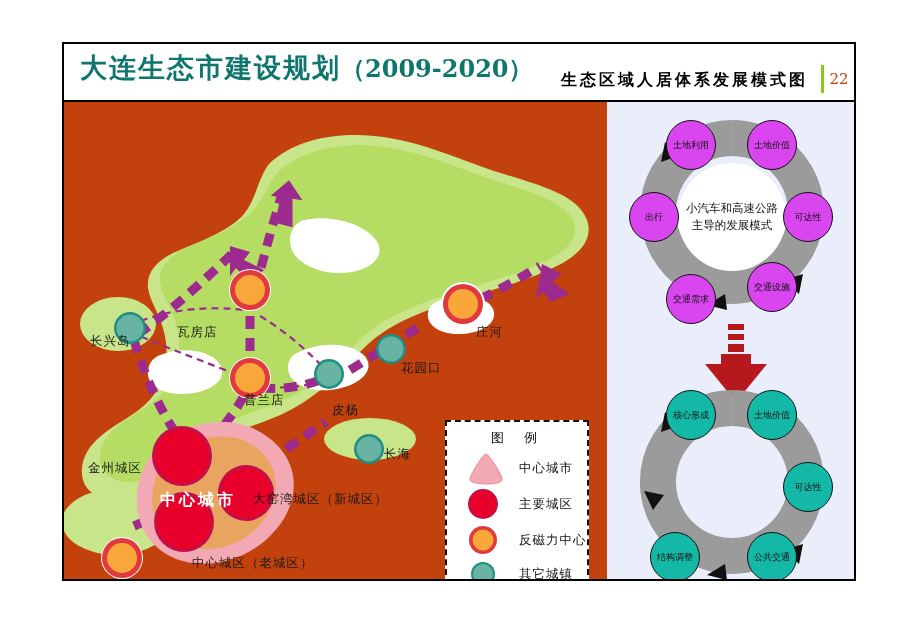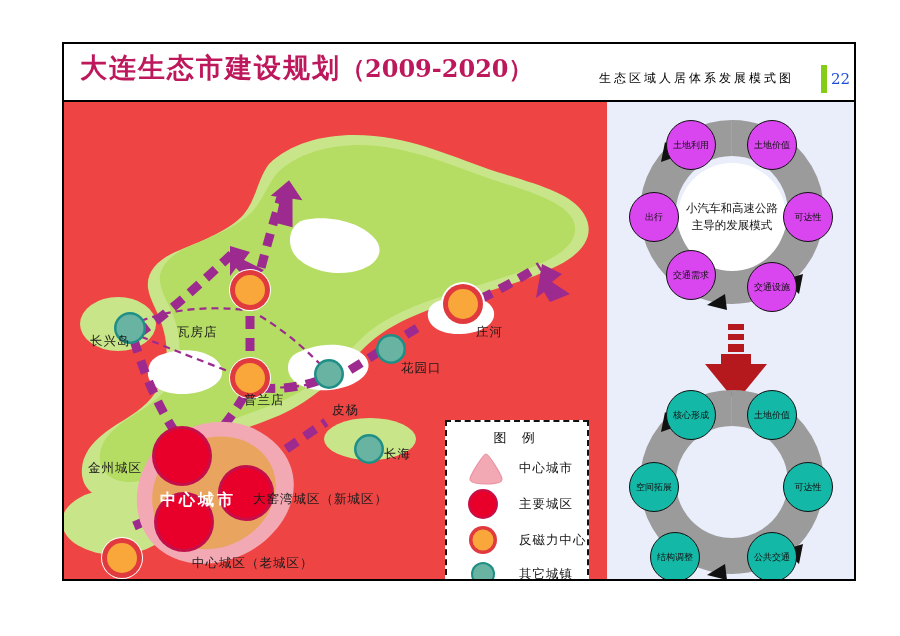--- a/index.html
+++ b/index.html
@@ -7,51 +7,51 @@
        font-family:"DejaVu Sans","Liberation Sans",sans-serif;}
 
   
   #frame{position:absolute;left:62px;top:42px;width:794px;height:539px;
          border:2px solid #000;box-sizing:border-box;background:#fff;}
 
   
   #title-band{position:absolute;left:0;top:0;width:100%;height:58px;
               border-bottom:2px solid #000;box-sizing:border-box;}
   #main-title{position:absolute;left:16px;top:6px;font-size:27px;font-weight:bold;
-              letter-spacing:2px;color:#be185d;white-space:nowrap;
+              letter-spacing:2px;color:#0f766e;white-space:nowrap;
               font-family:"DejaVu Serif","Liberation Serif",serif;}
   #main-title .years{font-size:24px;letter-spacing:0px;
               font-family:"DejaVu Serif","Liberation Serif",serif;}
 
   
   #subtitle-row{position:absolute;right:0px;top:58px;height:0;}
-  #subtitle{position:absolute;right:60px;top:-32px;font-size:12px;font-weight:normal;
+  #subtitle{position:absolute;right:46px;top:-32px;font-size:16px;font-weight:bold;
             letter-spacing:3px;white-space:nowrap;color:#000;
             font-family:"DejaVu Serif","Liberation Serif",serif;}
   #page-num{position:absolute;right:0px;top:-37px;width:33px;height:28px;
-            border-left:6px solid #84cc16;box-sizing:border-box;
+            border-left:3px solid #84cc16;box-sizing:border-box;
             display:flex;align-items:center;justify-content:center;
-            font-size:15px;color:#1d4ed8;
+            font-size:15px;color:#c2410c;
             font-family:"DejaVu Serif","Liberation Serif",serif;}
 
   
   #content{position:absolute;left:0;top:58px;right:0;bottom:0;}
-  #map-pane{position:absolute;left:0;top:0;width:642px;height:100%;background:#ef4444;overflow:hidden;}
+  #map-pane{position:absolute;left:0;top:0;width:642px;height:100%;background:#c2410c;overflow:hidden;}
   #diagram-pane{position:absolute;left:543px;top:0;right:0;height:100%;background:#eaeefb;overflow:hidden;}
 
   
   .mlabel{position:absolute;font-size:12.5px;color:#1a1a1a;white-space:nowrap;
           font-family:"DejaVu Serif","Liberation Serif",serif;letter-spacing:1px;}
   .mlabel.white{color:#fff;font-size:16px;letter-spacing:3px;font-weight:bold;}
 
   
   #legend{position:absolute;left:381px;top:318px;width:144px;height:175px;
           border:2px dashed #111;background:#fff;box-sizing:border-box;}
   #legend-title{text-align:center;margin-top:7px;font-size:13px;letter-spacing:6px;
-                font-family:Liberation Serif, serif;color:#111;}
+                font-family:Liberation Mono, monospace;color:#111;}
   .lg-row{position:absolute;left:0;width:100%;height:34px;}
   .lg-sym{position:absolute;left:20px;top:0;width:34px;height:32px;}
   .lg-txt{position:absolute;left:72px;top:8px;font-size:12.5px;letter-spacing:1px;
           font-family:"DejaVu Serif","Liberation Serif",serif;color:#111;white-space:nowrap;}
 
   
   .ring-wrap{position:absolute;width:230px;height:205px;}
   .ring-center{position:absolute;left:50%;top:50%;transform:translate(-50%,-50%);
                width:108px;height:108px;border-radius:50%;background:#fff;
                display:flex;align-items:center;justify-content:center;text-align:center;
@@ -297,21 +297,21 @@
             <path d="M110,196 l-20,-5 l18,-11 Z"></path>
             <path d="M36,126 l-9,-19 l20,4 Z"></path>
             <path d="M44,48 l4,-20 l16,13 Z"></path>
           </g>
         </svg>
         <div class="ring-center">小汽车和高速公路主导的发展模式</div>
         <div class="node yellow" style="left:49px;top:6px">土地利用</div>
         <div class="node yellow" style="left:130px;top:6px">土地价值</div>
         <div class="node yellow" style="left:166px;top:78px">可达性</div>
         <div class="node yellow" style="left:130px;top:148px">交通设施</div>
-        <div class="node yellow" style="left:49px;top:136px">交通需求</div>
+        <div class="node yellow" style="left:49px;top:160px">交通需求</div>
         <div class="node yellow" style="left:12px;top:78px">出行</div>
       </div>
 
       <div style="position:absolute;left:92px;top:222px">
         <svg width="74" height="82" viewBox="0 0 74 82">
           <rect x="29" y="0" width="16" height="6" fill="#b5191e"></rect>
           <rect x="29" y="10" width="16" height="6" fill="#b5191e"></rect>
           <rect x="29" y="20" width="16" height="8" fill="#b5191e"></rect>
           <path d="M37,78 L6,40 L22,40 L22,30 L52,30 L52,40 L68,40 Z" fill="#b5191e"></path>
         </svg>
@@ -327,18 +327,17 @@
             <path d="M110,196 l-20,-5 l18,-11 Z"></path>
             <path d="M36,126 l-9,-19 l20,4 Z"></path>
             <path d="M44,48 l4,-20 l16,13 Z"></path>
           </g>
         </svg>
         <div class="node green" style="left:49px;top:6px">核心形成</div>
         <div class="node green" style="left:130px;top:6px">土地价值</div>
         <div class="node green" style="left:166px;top:78px">可达性</div>
         <div class="node green" style="left:130px;top:148px">公共交通</div>
         <div class="node green" style="left:33px;top:148px">结构调整</div>
-        <div class="node green" style="left:12px;top:78px">空间拓展</div>
       </div>
 
     </div>
   </div>
 </div>
 
 </body></html>

